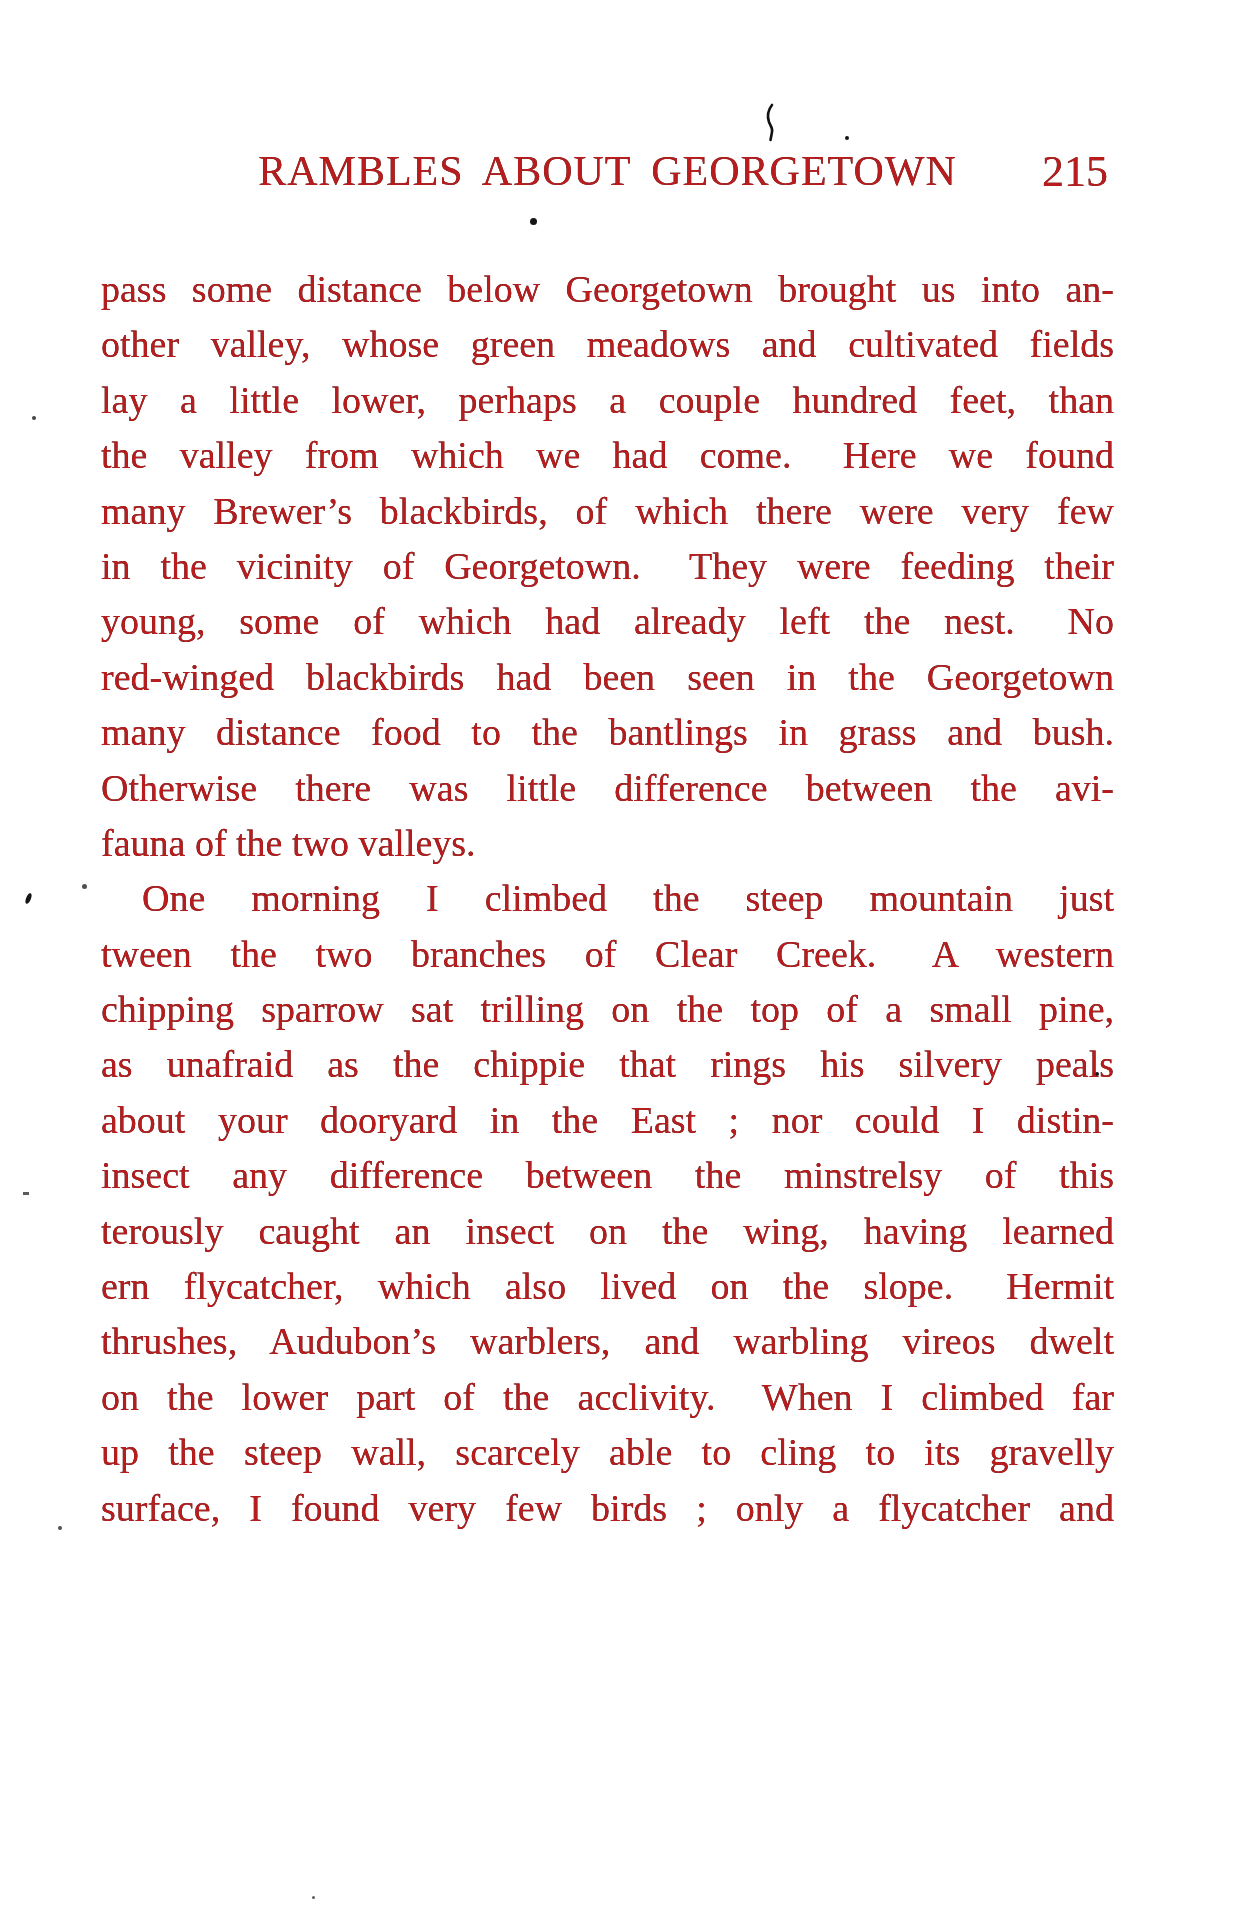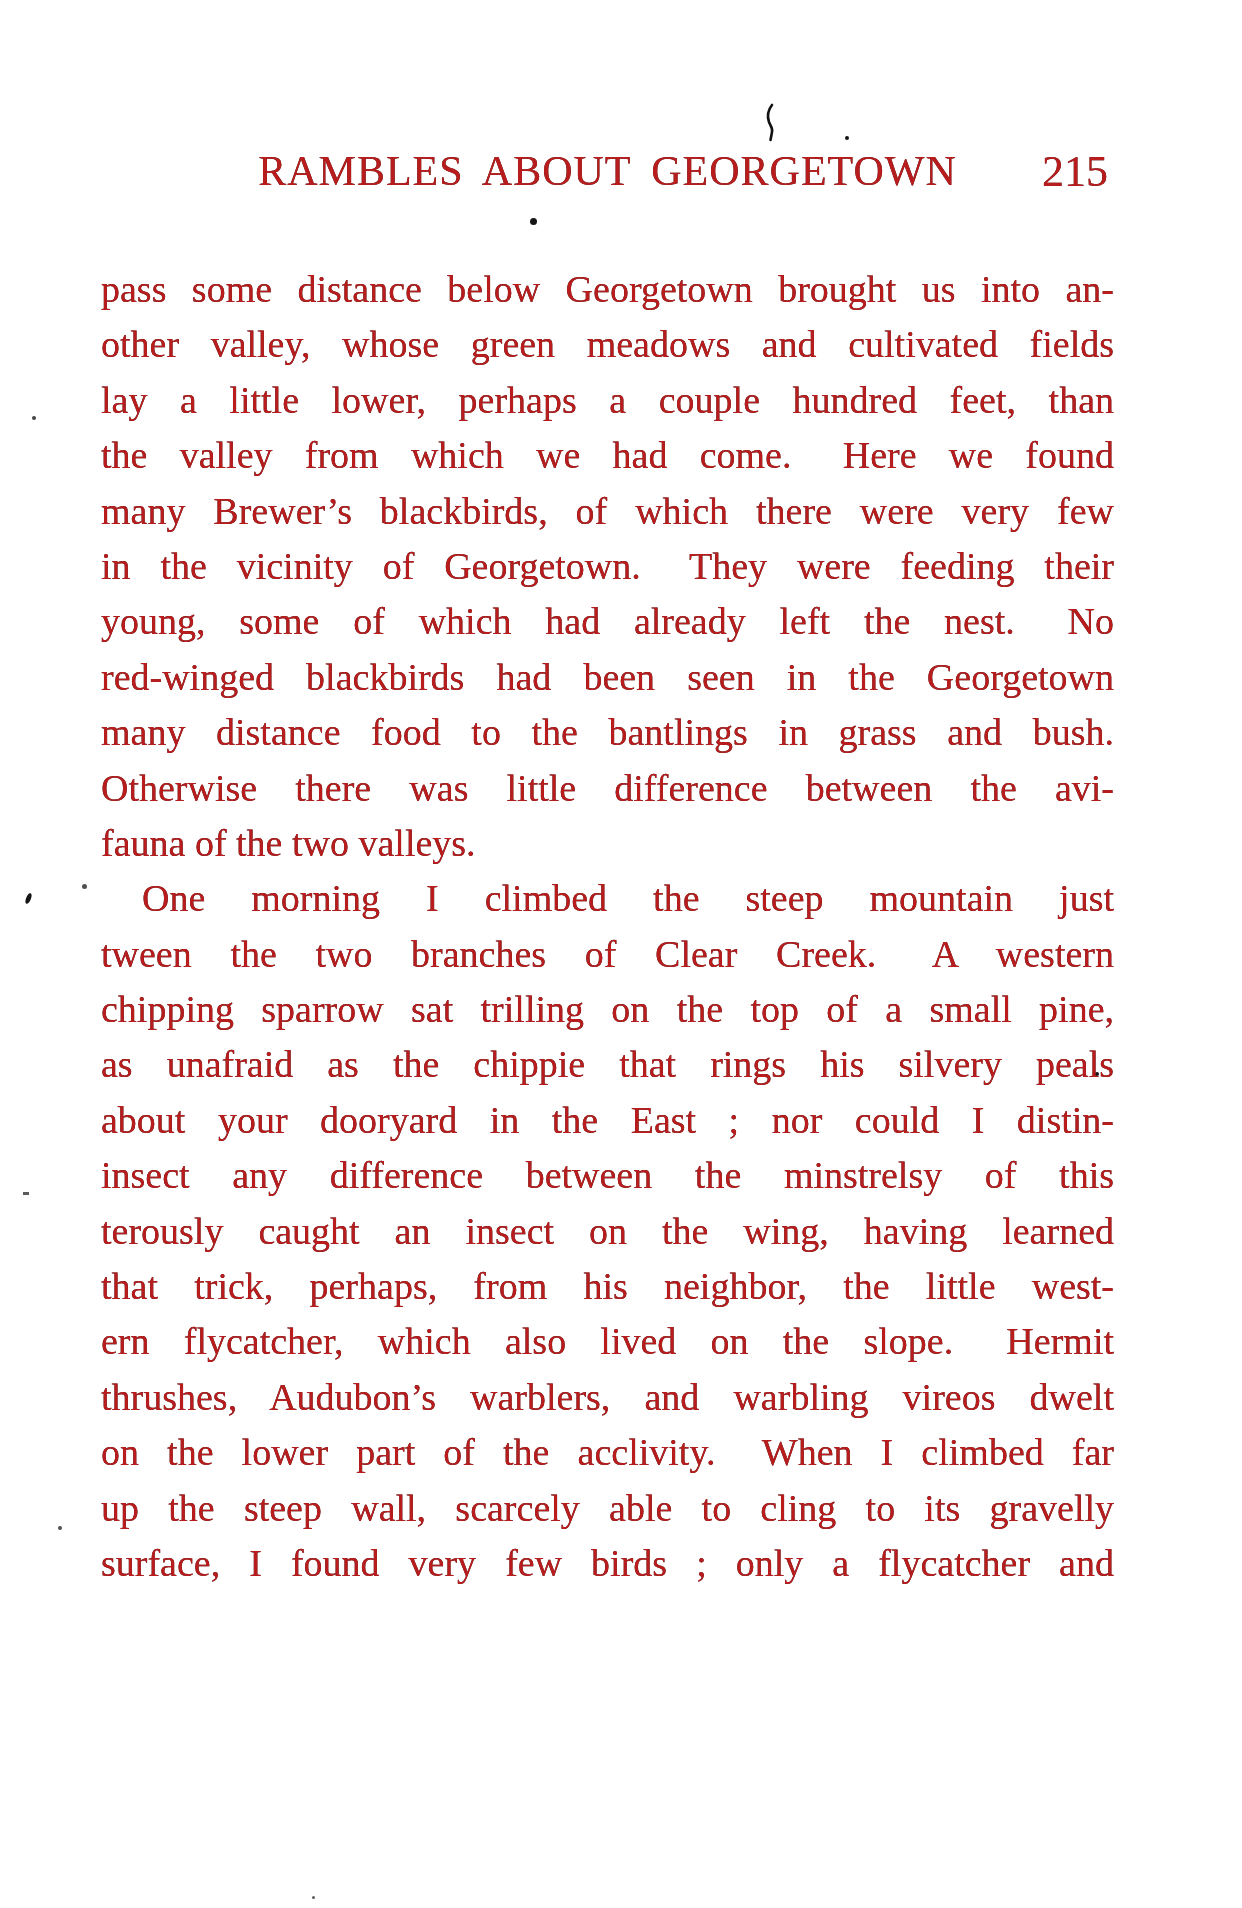--- a/index.html
+++ b/index.html
@@ -84,21 +84,20 @@
       <div class="line">many distance food to the bantlings in grass and bush.</div>
       <div class="line">Otherwise there was little difference between the avi-</div>
       <div class="line flush">fauna of the two valleys.</div>
       <div class="line indent">One morning I climbed the steep mountain just</div>
       <div class="line">tween the two branches of Clear Creek.  A western</div>
       <div class="line">chipping sparrow sat trilling on the top of a small pine,</div>
       <div class="line">as unafraid as the chippie that rings his silvery peals</div>
       <div class="line">about your dooryard in the East ; nor could I distin-</div>
       <div class="line">insect any difference between the minstrelsy of this</div>
       <div class="line">terously caught an insect on the wing, having learned</div>
-      <div class="line">that trick, perhaps, from his neighbor, the little west-</div>
       <div class="line">ern flycatcher, which also lived on the slope.  Hermit</div>
       <div class="line">thrushes, Audubon’s warblers, and warbling vireos dwelt</div>
       <div class="line">on the lower part of the acclivity.  When I climbed far</div>
       <div class="line">up the steep wall, scarcely able to cling to its gravelly</div>
       <div class="line">surface, I found very few birds ; only a flycatcher and</div>
     </main>
 
 </div>
 
 </body></html>

